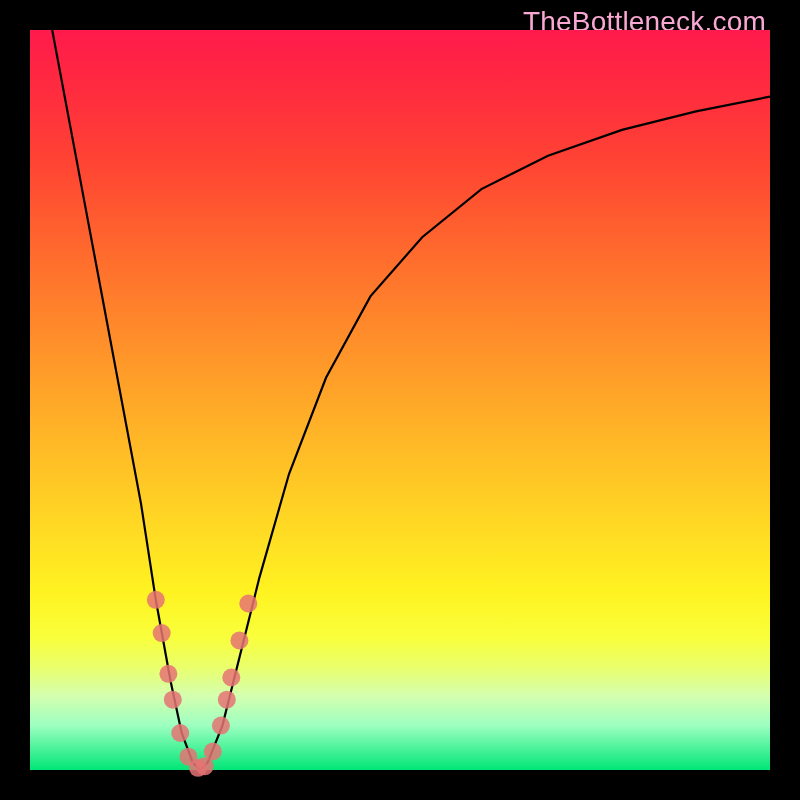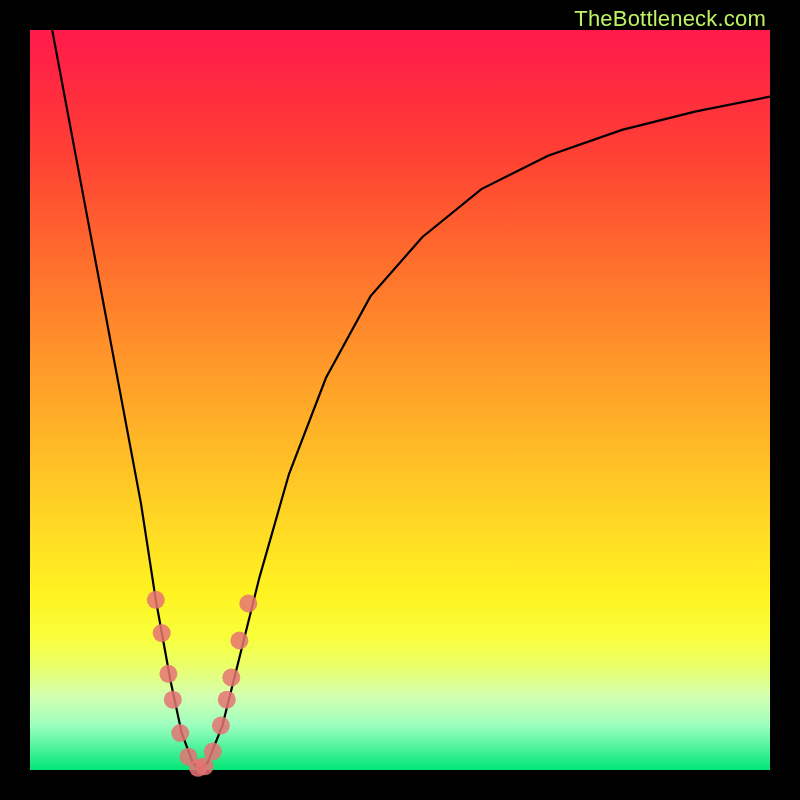--- a/index.html
+++ b/index.html
@@ -36,22 +36,22 @@
       #eaff6a 86%,
       #d4ffb0 90%,
       #9cffc0 94%,
       #00e676 100%
     );
   }
   .watermark {
     position: absolute;
     top: 6px;
     right: 34px;
-    color: #bef264;
-    font-size: 22px;
+    color: #f9a8d4;
+    font-size: 28px;
     font-weight: 500;
     letter-spacing: 0.2px;
     user-select: none;
   }
   svg.curve {
     position: absolute;
     left: 0;
     top: 0;
     width: 740px;
     height: 740px;

